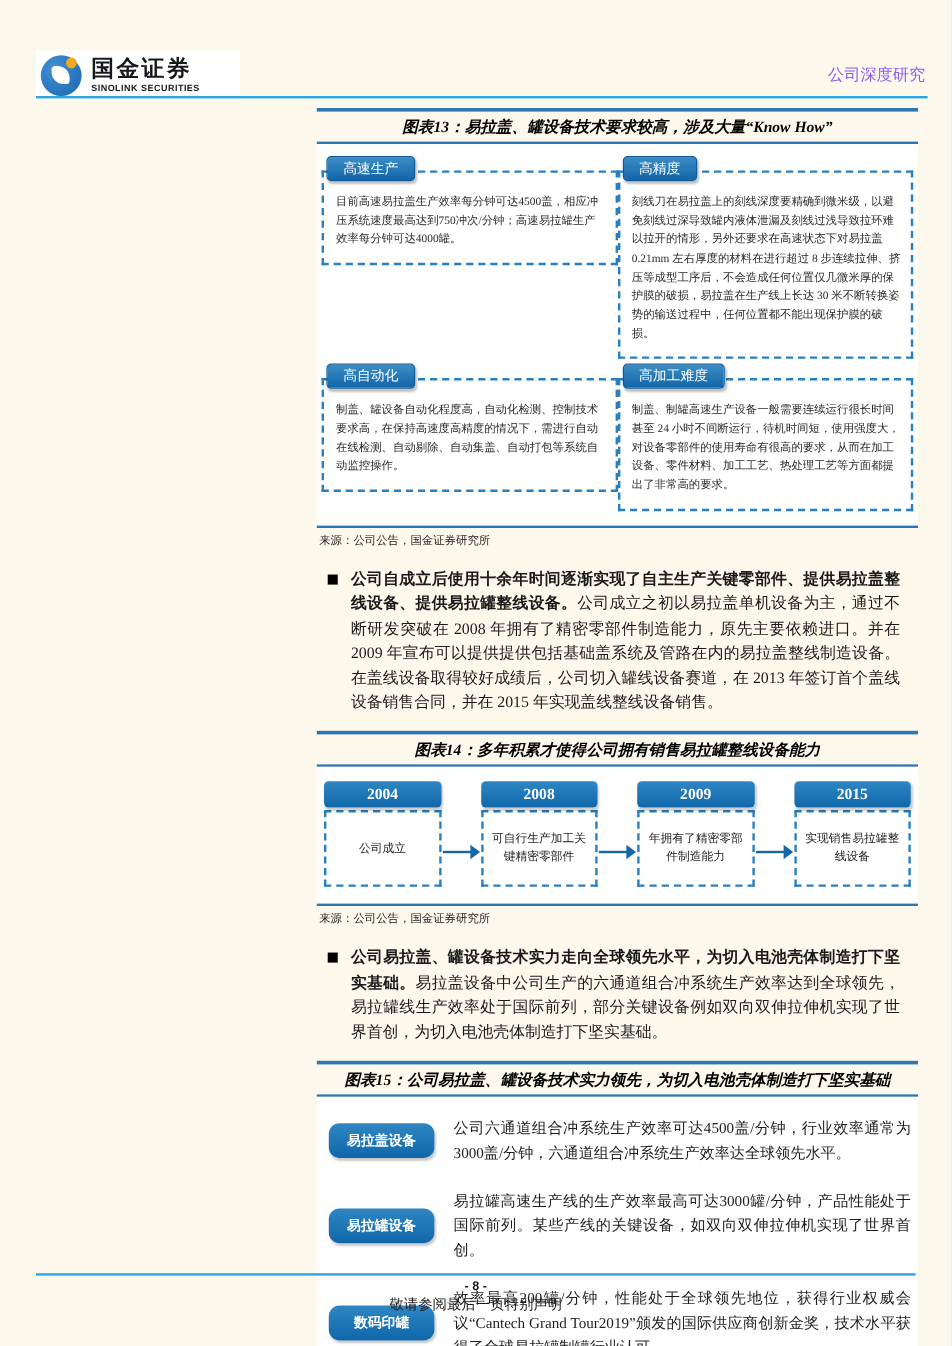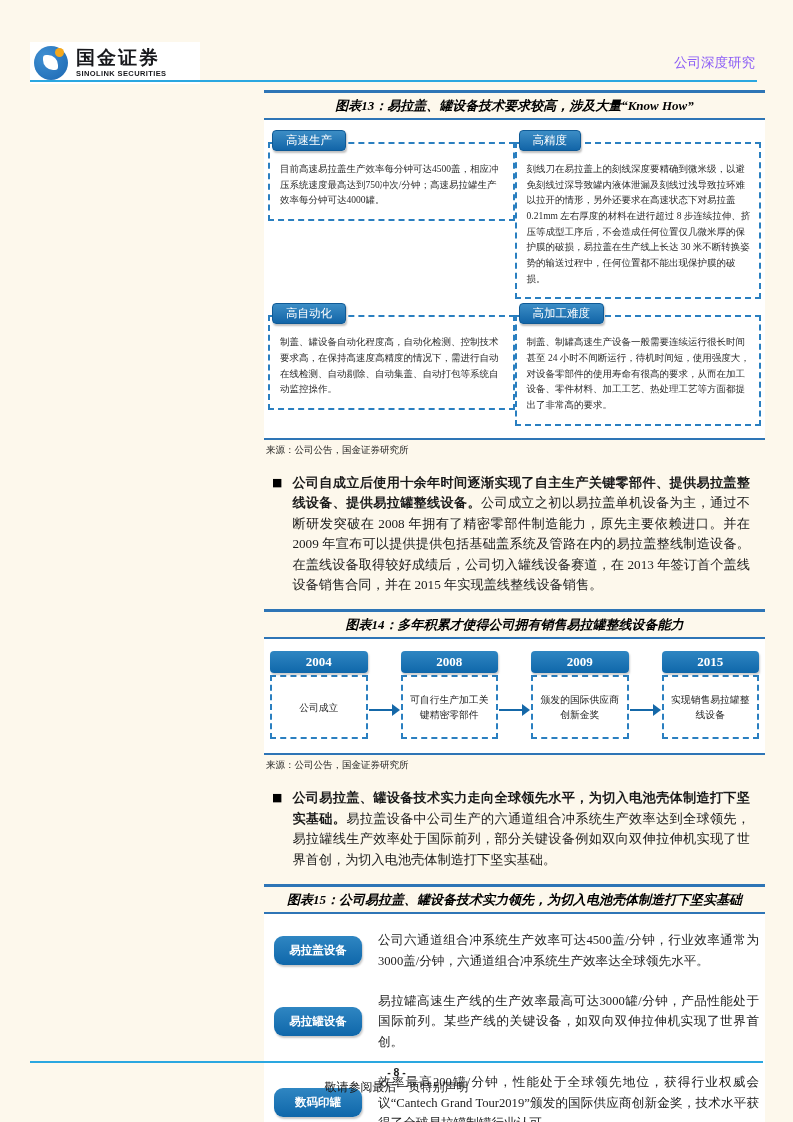--- a/index.html
+++ b/index.html
@@ -8,21 +8,21 @@
     position:relative;
     width:793px; height:1122px;
     margin:0 auto;
     background:#fdf8ec;
     font-family:"Liberation Serif","DejaVu Serif",serif;
     color:#1a1a1a;
     overflow:hidden;
   }
 
   
-  .header { position:absolute; top:42px; left:30px; right:36px; }
+  .header { position:absolute; top:42px; left:30px; right:20px; }
   .brand { display:flex; align-items:center; gap:8px; background:#fff; width:170px; padding:4px 8px 4px 4px; }
   .brand-icon { position:relative; width:34px; height:34px; border-radius:50%;
     background:radial-gradient(circle at 32% 32%, #3f8fd2, #1b67b2); }
   .brand-icon::before { content:''; position:absolute; left:9px; top:9px; width:15px; height:15px;
     background:#fff; border-radius:3px 10px 3px 10px; }
   .brand-icon::after { content:''; position:absolute; right:4px; top:2px; width:9px; height:9px;
     border-radius:50%; background:#f5a81c; }
   .brand-cn { font-family:"Liberation Sans","DejaVu Sans",sans-serif; font-weight:bold;
     font-size:19px; color:#17181c; letter-spacing:2px; line-height:1; }
   .brand-en { font-family:"Liberation Sans","DejaVu Sans",sans-serif; font-weight:bold;
@@ -149,21 +149,21 @@
             <div class="mbox">公司成立</div>
           </div>
           <div class="tarrow"></div>
           <div class="milestone">
             <div class="year-box">2008</div>
             <div class="mbox">可自行生产加工关键精密零部件</div>
           </div>
           <div class="tarrow"></div>
           <div class="milestone">
             <div class="year-box">2009</div>
-            <div class="mbox">颁发的国际供应商创新金奖</div>
+            <div class="mbox">年拥有了精密零部件制造能力</div>
           </div>
           <div class="tarrow"></div>
           <div class="milestone">
             <div class="year-box">2015</div>
             <div class="mbox">实现销售易拉罐整线设备</div>
           </div>
         </div>
       </div>
       <div class="fig-source">来源：公司公告，国金证券研究所</div>
     </div>

